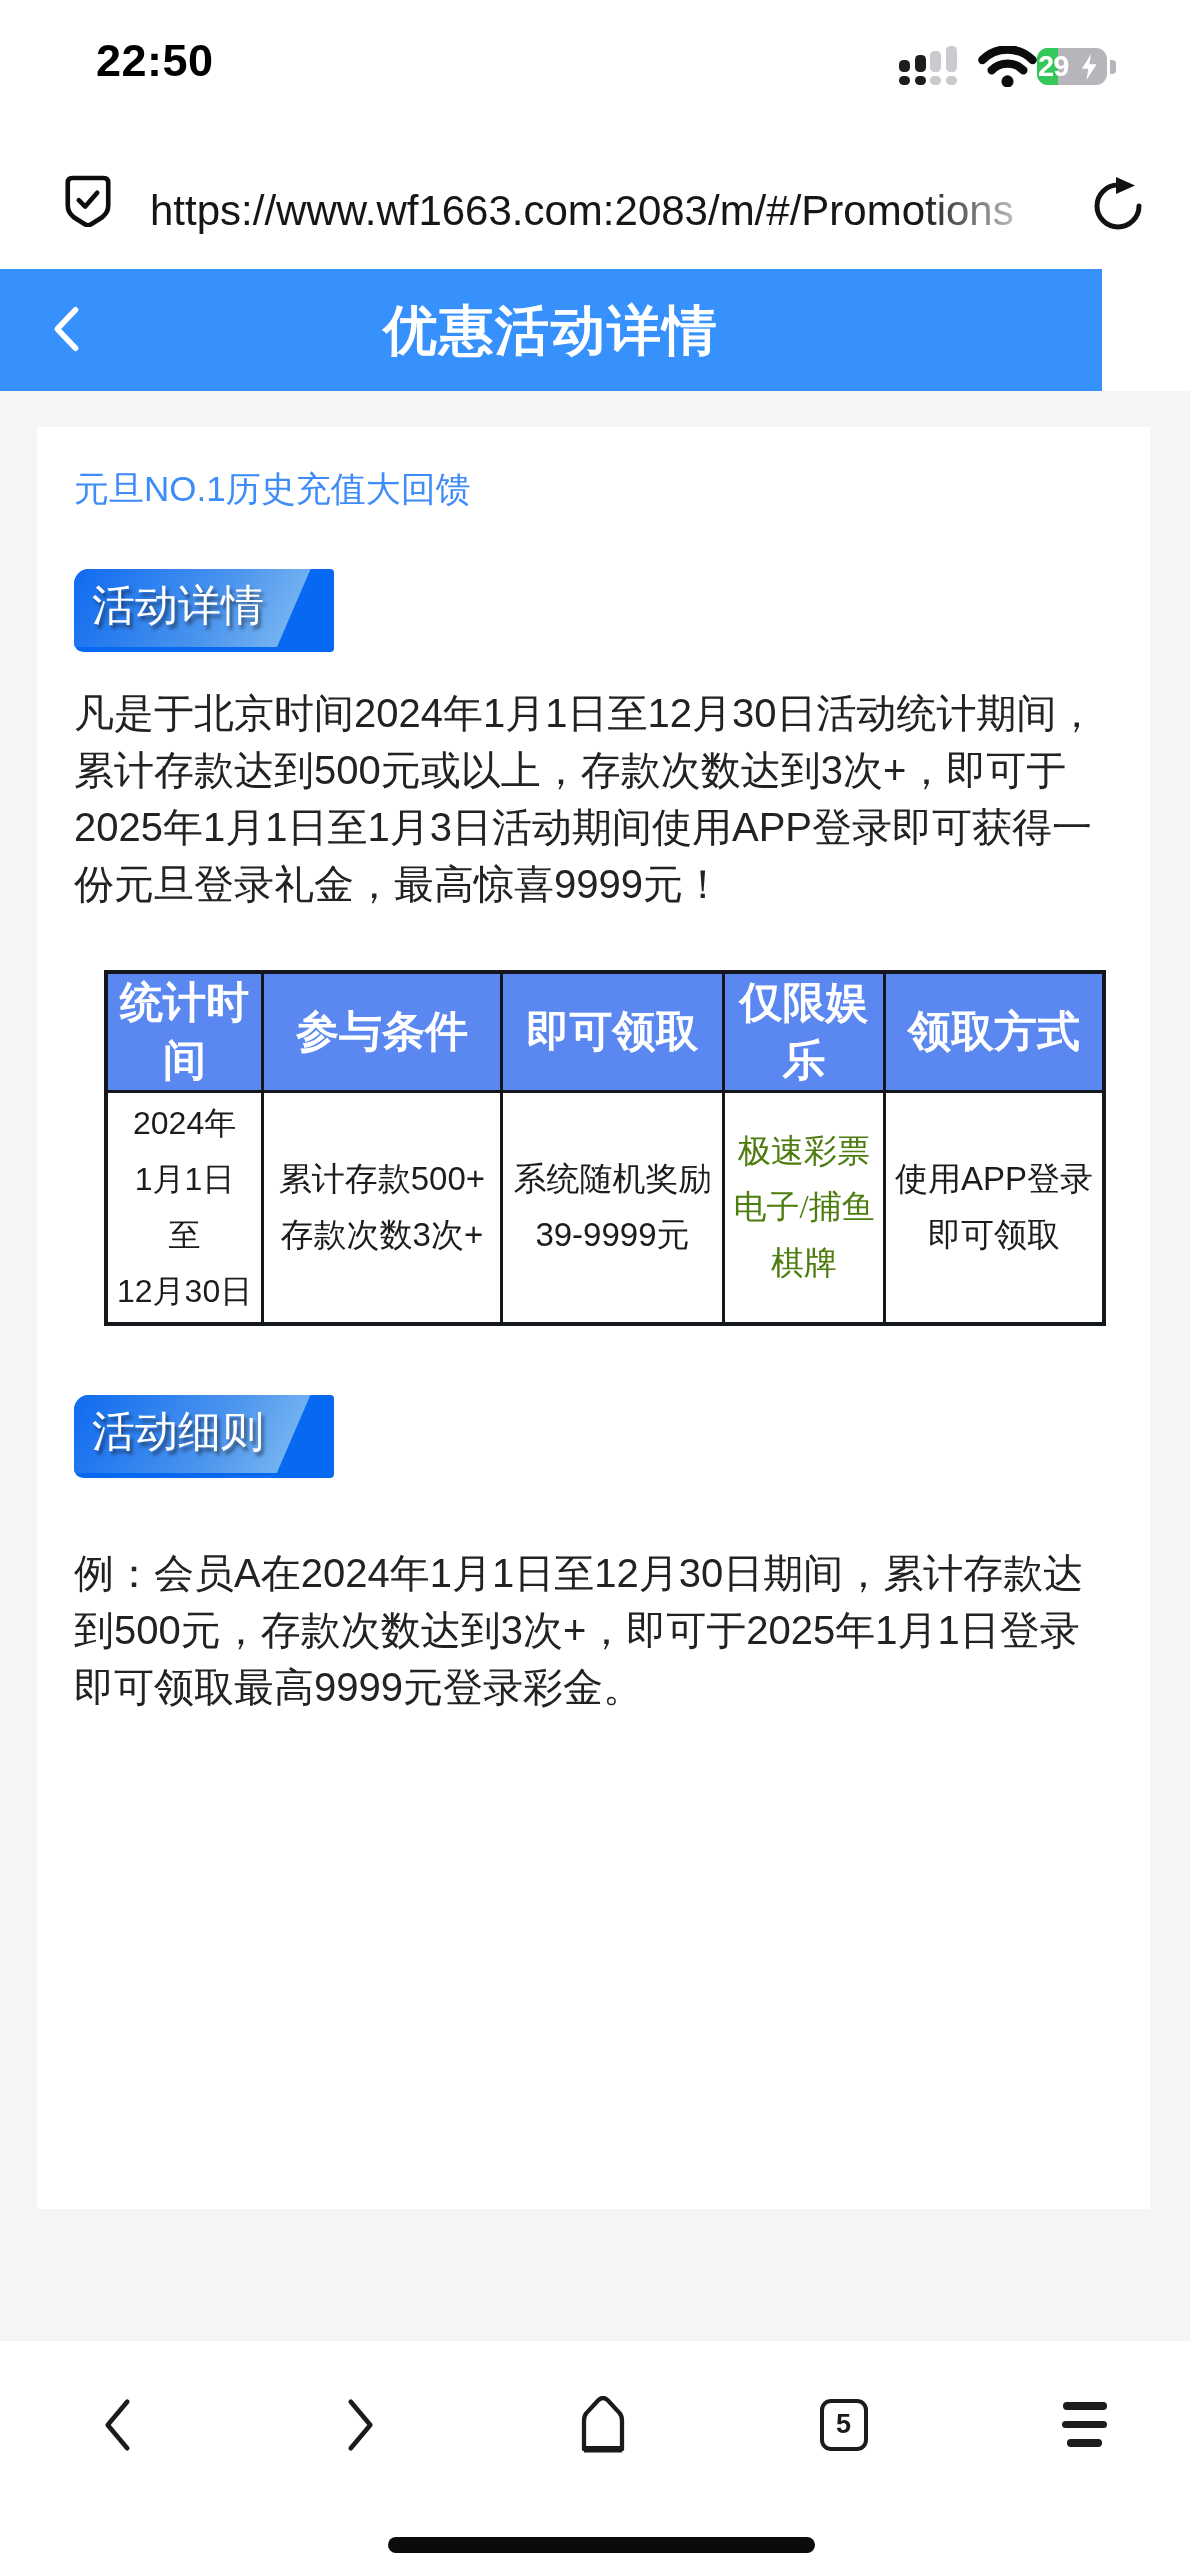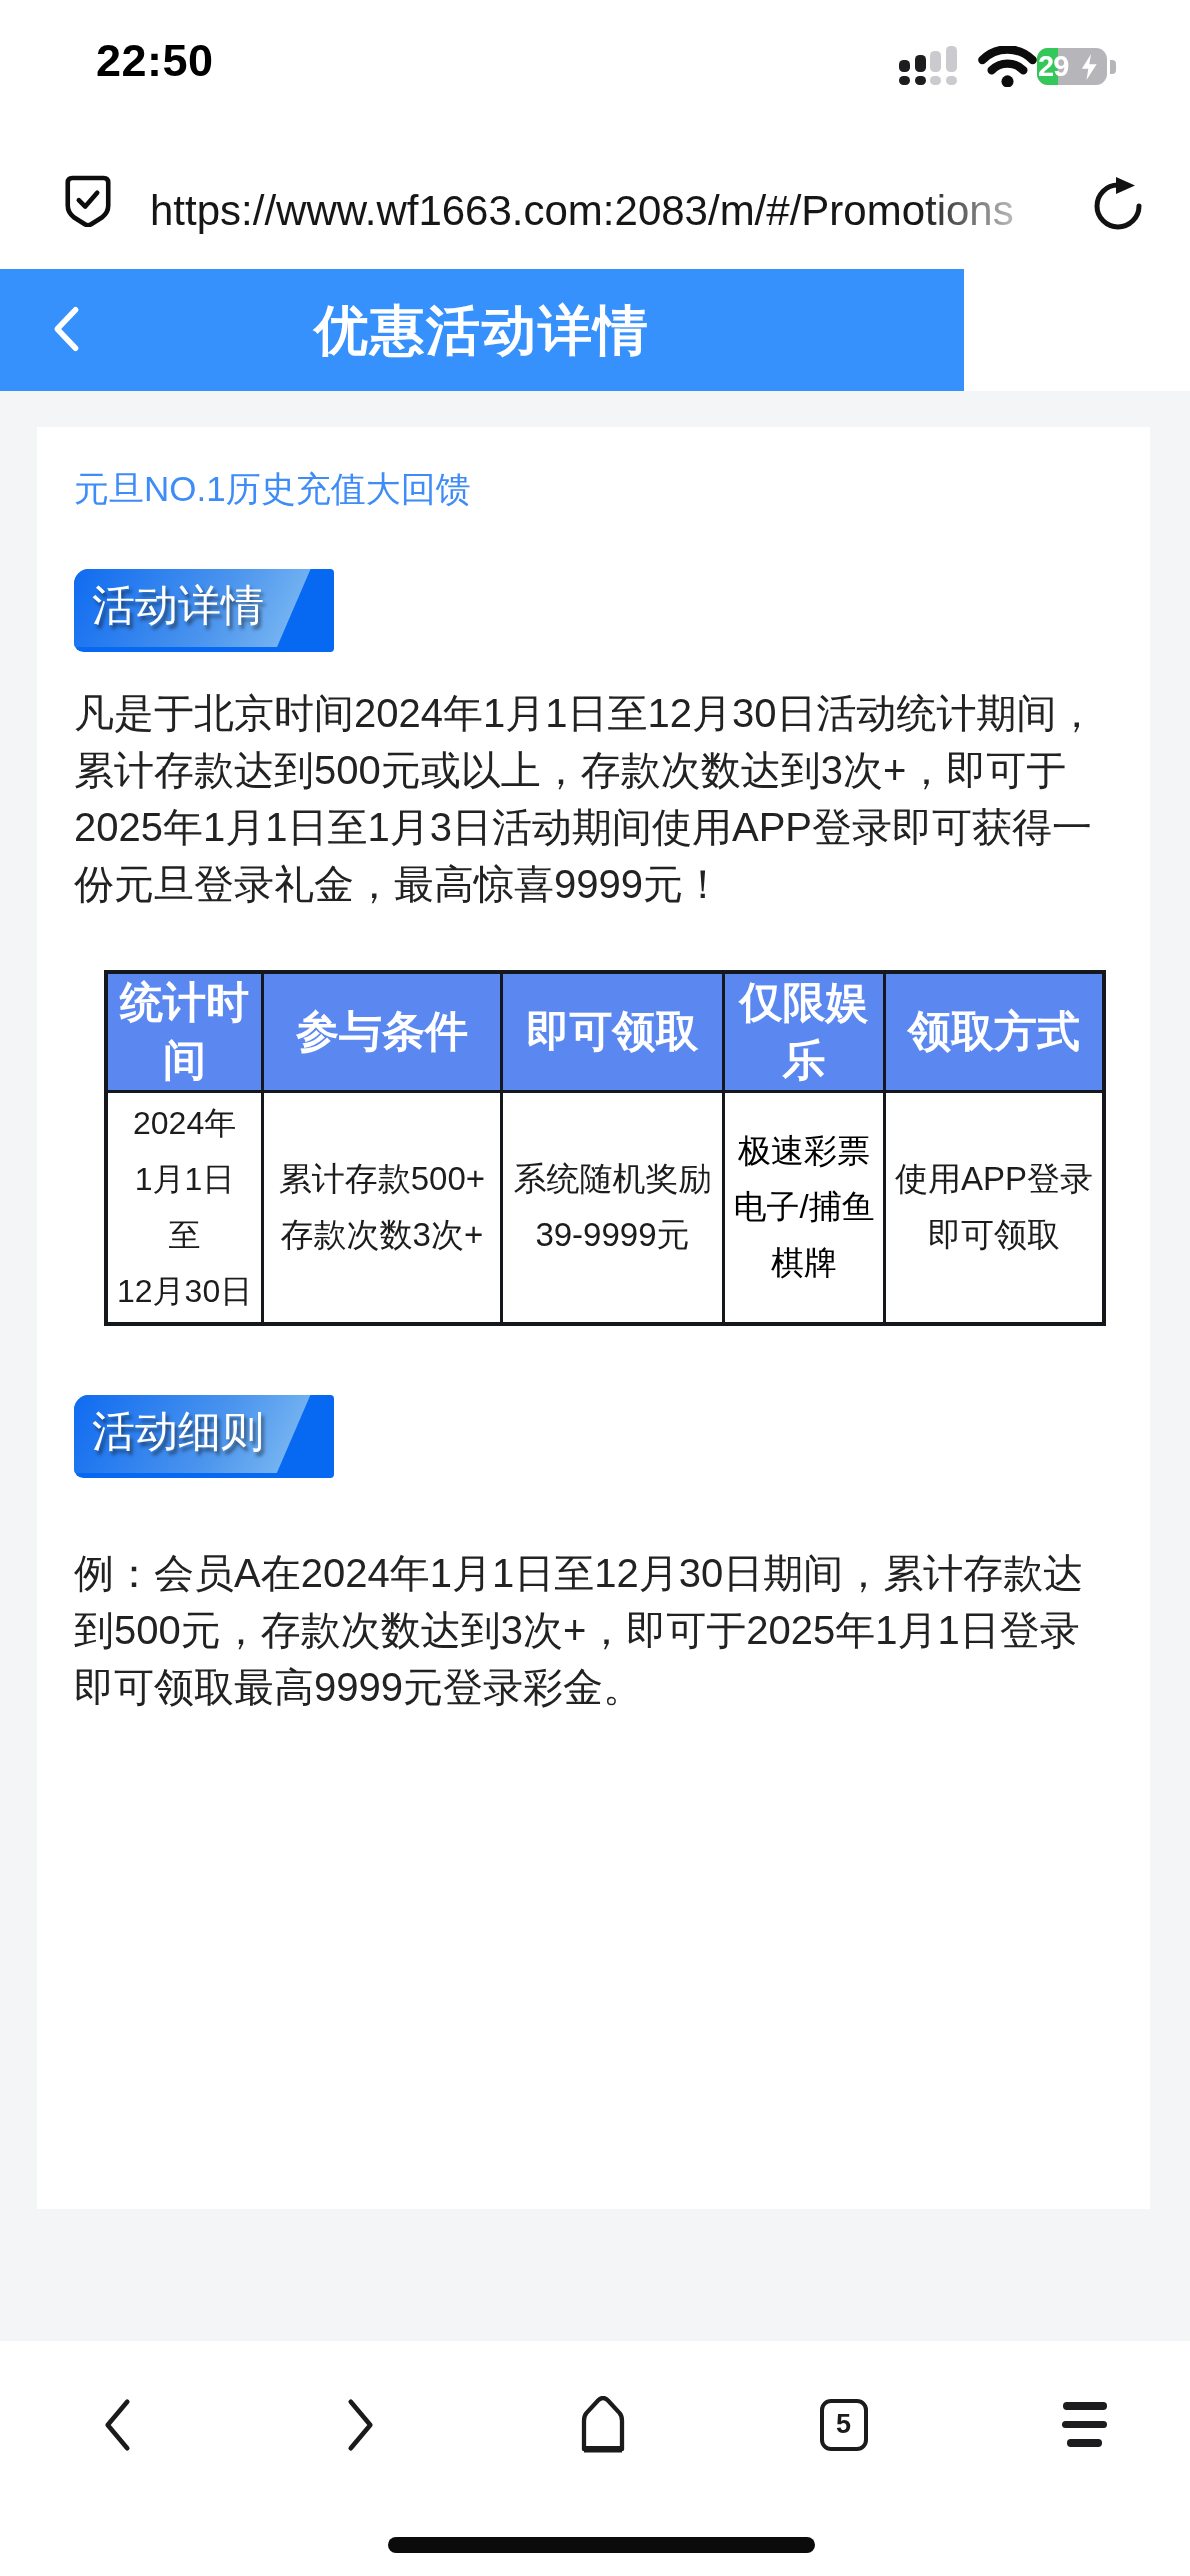--- a/index.html
+++ b/index.html
@@ -28,21 +28,21 @@
 
   
   .url-row { position:absolute; left:0; top:93px; width:1191px; height:176px; background:#fff; }
   .shield { position:absolute; left:65px; top:82px; }
   .url-wrap { position:absolute; left:150px; top:85px; width:927px; height:65px; overflow:hidden; }
   .url-text { white-space:nowrap; font-size:42px; color:#161616; line-height:65px; }
   .url-fade { position:absolute; right:0; top:0; width:158px; height:65px; background:linear-gradient(90deg, rgba(255,255,255,0), #fff 85%); }
   .reload-btn { position:absolute; left:1087px; top:83px; width:61px; height:61px; background:none; border:none; }
 
   
-  .app-header { position:absolute; left:0; top:269px; width:964px; height:122px; background:#3691fc; }
+  .app-header { position:absolute; left:0; top:269px; width:1102px; height:122px; background:#3691fc; }
   .hdr-back { position:absolute; left:33px; top:18.5px; width:65px; height:85px; background:none; border:none; }
   .hdr-title { position:absolute; left:0; right:0; top:0; height:122px; line-height:122px; text-align:center; color:#fff; font-size:54px; font-weight:700; letter-spacing:1.9px; }
 
   
   .page-bg { position:absolute; left:0; top:391px; width:1191px; height:1950px; background:#f4f5f7; }
   .card { position:absolute; left:37px; top:427px; width:1113px; height:1782px; background:#fff; padding:0 37px; }
   .promo-title { display:block; padding-top:39px; font-size:35px; line-height:46px; color:#3e8cf8; text-decoration:none; }
 
   .badge { position:relative; width:260px; height:83px; margin-top:57px; background:#0769f2; border-radius:15px 3.7px 3.7px 9.3px; overflow:hidden;font-family:Liberation Mono, monospace; }
   .badge.second { margin-top:69px; }
@@ -55,21 +55,21 @@
   .para { font-size:40px; line-height:57px; color:#222; }
   .intro { margin-top:33px; }
   .rules { margin-top:31px; color:#f00d0d; }
   .example { margin-top:67px; }
 
   table.promo { margin-top:57px; margin-left:30px; width:1002px; border-collapse:collapse; table-layout:fixed; border:4.6px solid #14181d; }
   table.promo th, table.promo td { border:3.7px solid #14181d; text-align:center; }
   table.promo th { background:#5a87f0; color:#fff; font-size:43px; font-weight:700; height:59px; }
   table.promo td { height:232px; vertical-align:middle; font-size:33px; color:#1c1c1c; line-height:56px; padding:0 3.7px; background:#fff; }
   table.promo td.c-time { font-size:32px; }
-  table.promo td.c-red { color:#000000; }
+  table.promo td.c-red { color:#4d7c0f;font-family:Liberation Serif, serif; }
 
   
   .toolbar { position:absolute; left:0; top:2341px; width:1191px; height:235px; background:#fff; }
   .tb-btn { position:absolute; top:37px; width:93px; height:93px; background:none; border:none; display:flex; align-items:center; justify-content:center; }
   .tb-back { left:70px; } .tb-fwd { left:314px; } .tb-home { left:556px; } .tb-tabs { left:797px; } .tb-menu { left:1038px; }
   .tabs-box { width:48px; height:52px; border:4.2px solid #1b1b1d; border-radius:11px; display:flex; align-items:center; justify-content:center; }
   .tabs-num { font-size:27px; font-weight:700; color:#1b1b1d; }
   .menu-lines { display:flex; flex-direction:column; align-items:center; gap:11px; }
   .menu-lines i { display:block; height:7.4px; border-radius:3.7px; background:#1d1d1f; }
   .menu-lines i:nth-child(1){ width:44px; } .menu-lines i:nth-child(2){ width:45px; } .menu-lines i:nth-child(3){ width:35px; }

